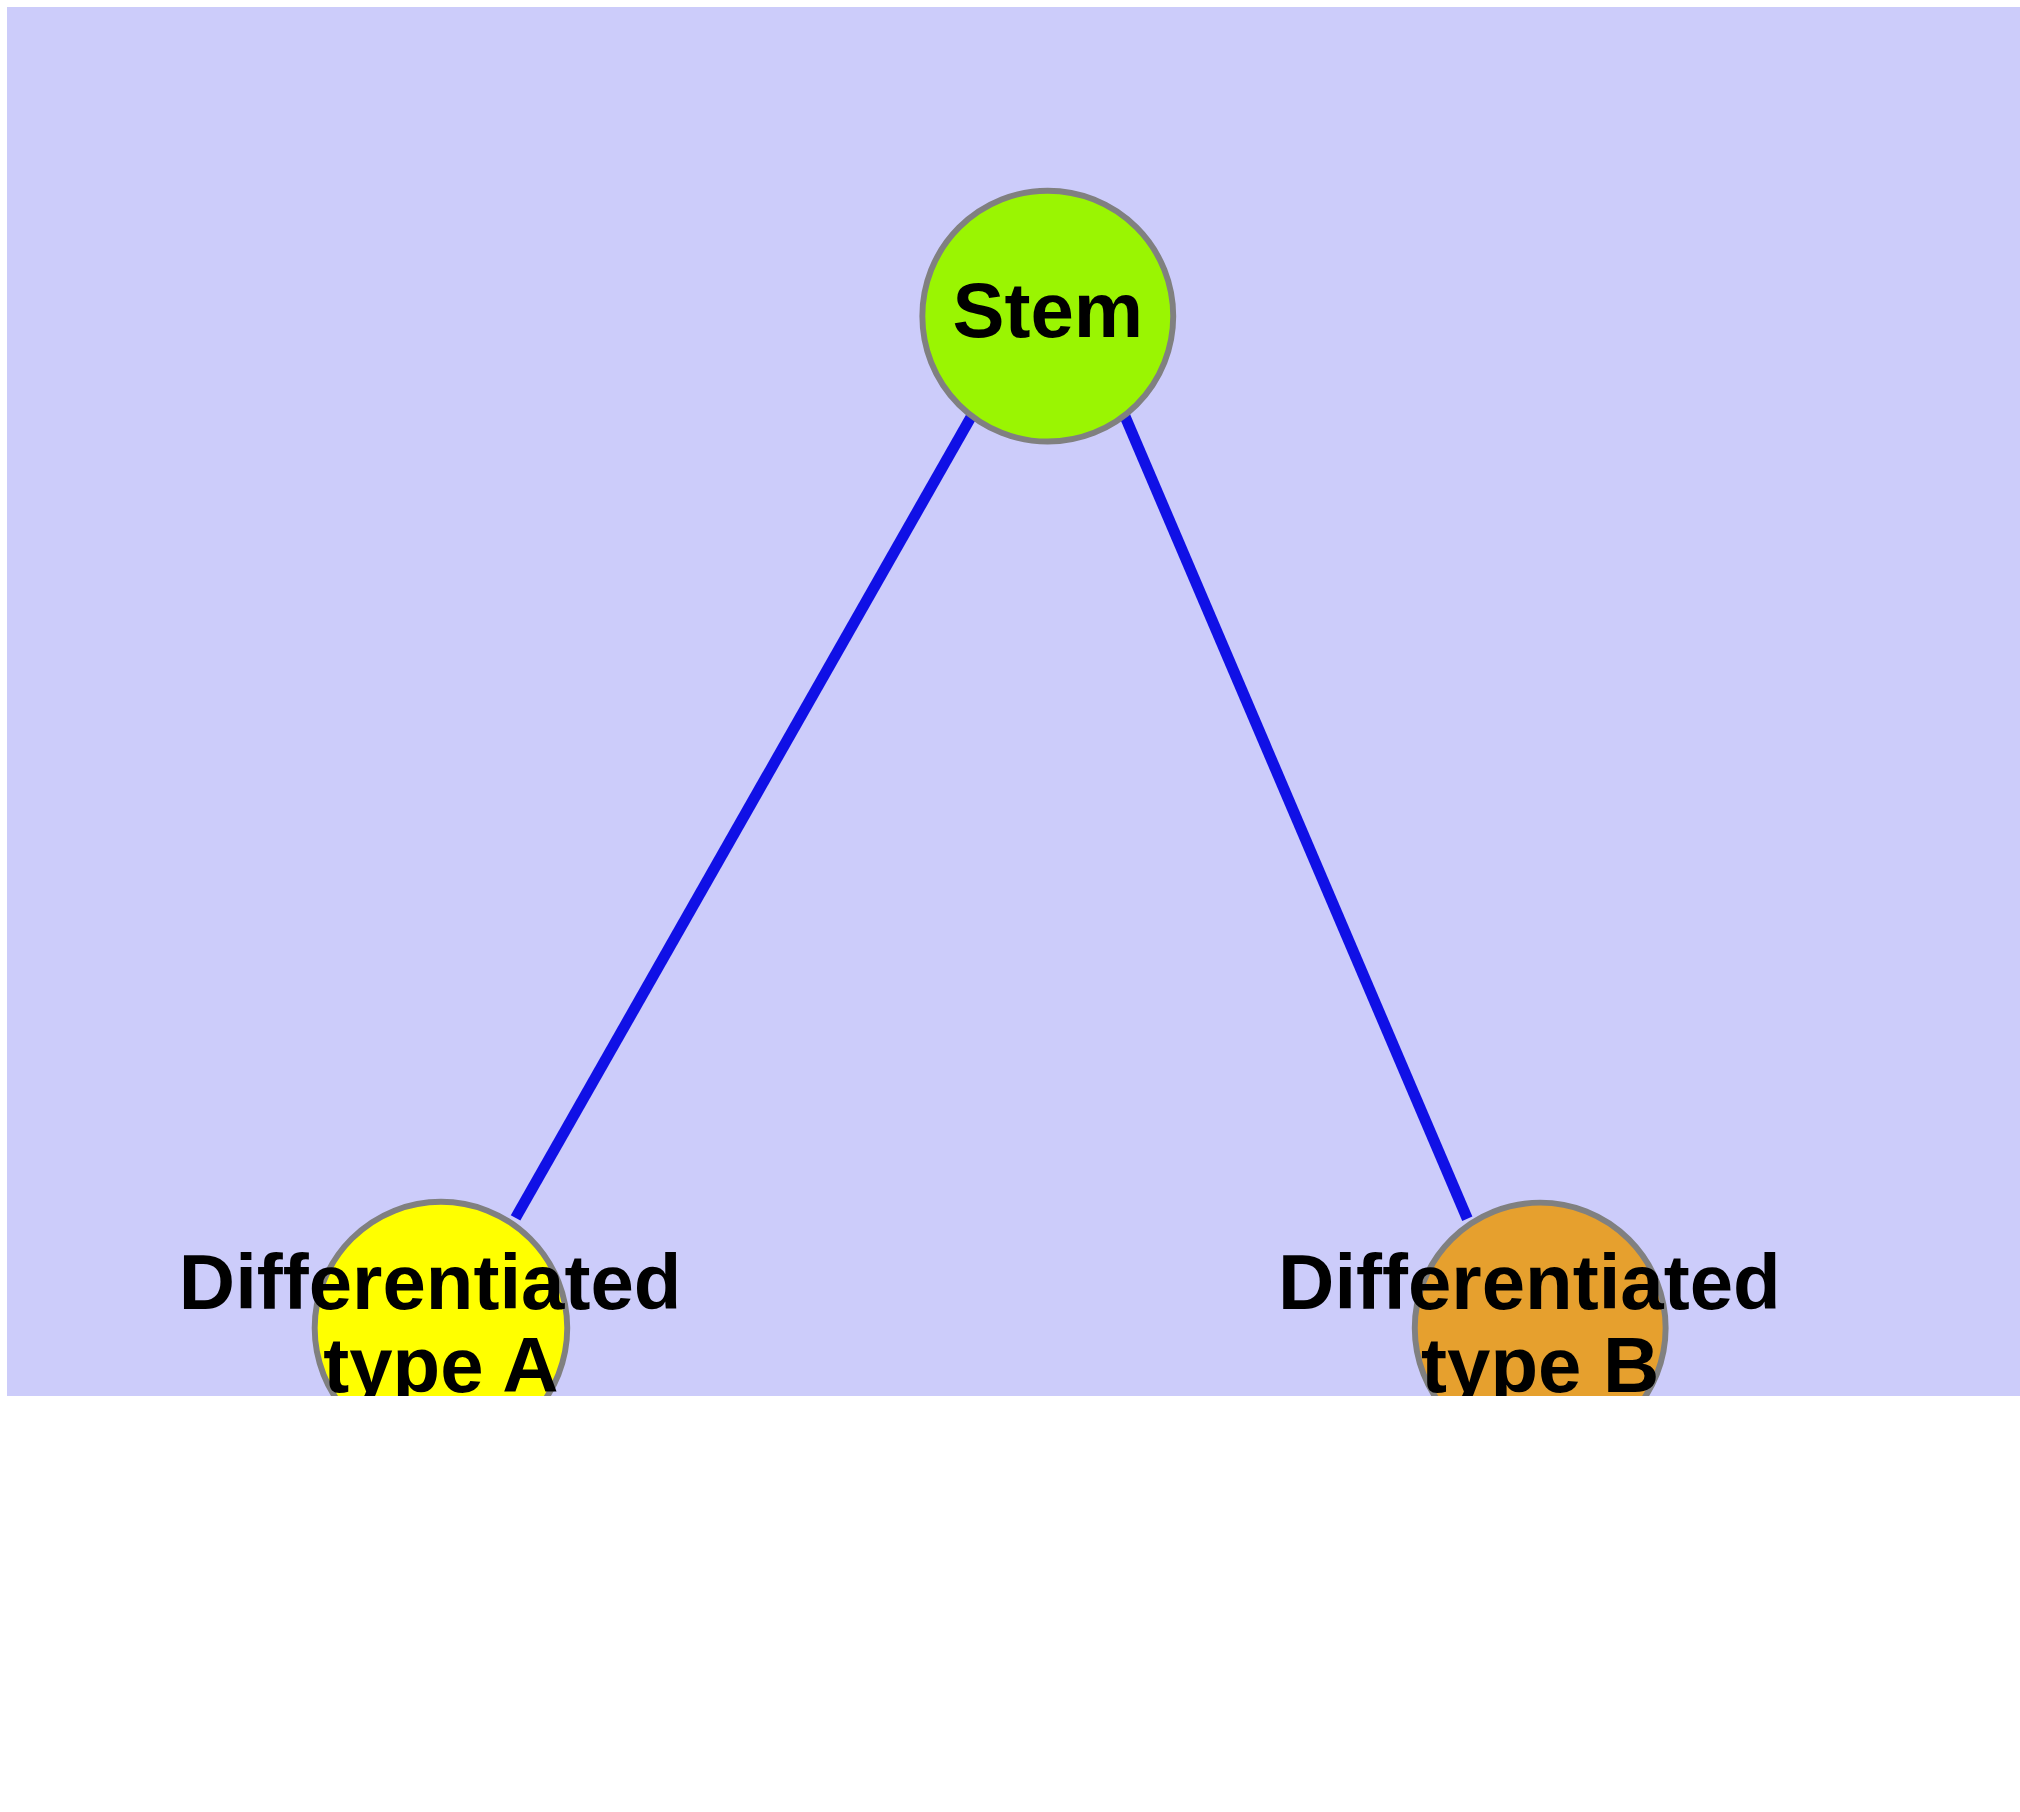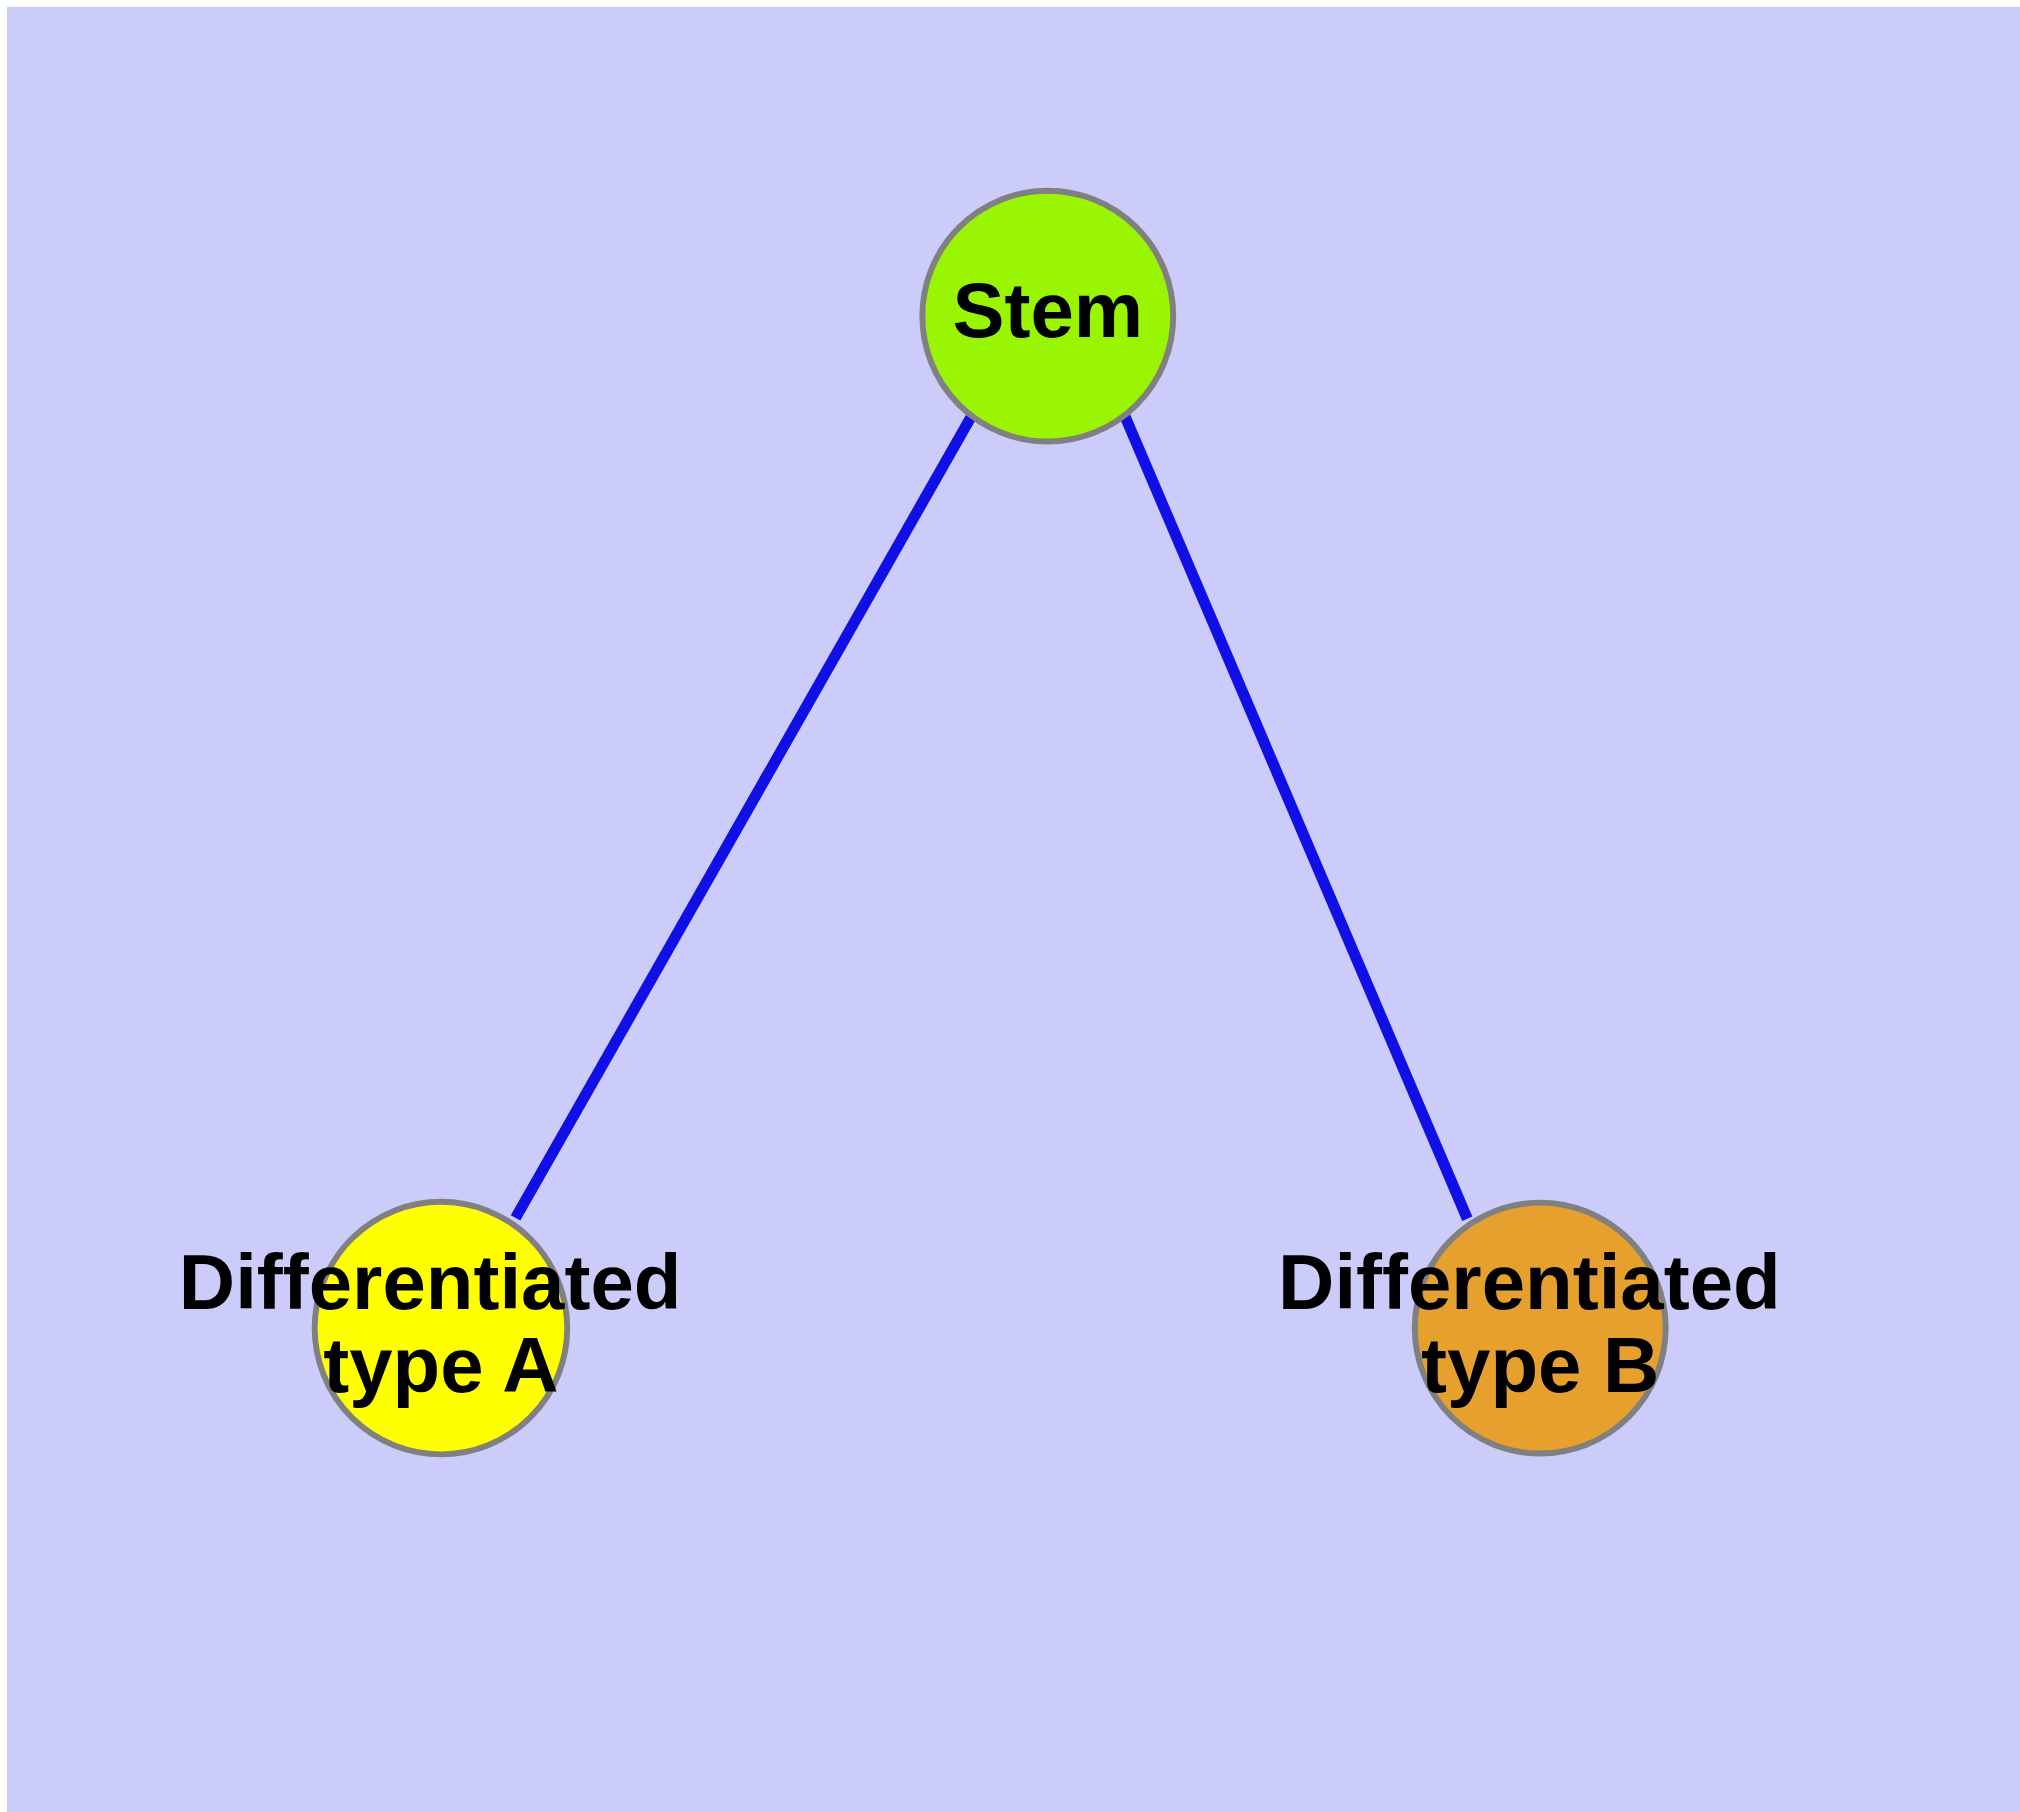--- a/index.html
+++ b/index.html
@@ -4,21 +4,21 @@
 <title>Cell Differentiation Graph</title>
 <style>
   html, body {
     margin: 0;
     padding: 0;
     background: #ffffff;
   }
   #canvas {
     position: relative;
     width: 2021px;
-    height: 1812px;
+    height: 1396px;
     background: #ffffff;
     overflow: hidden;
     font-family: "Liberation Sans", "DejaVu Sans", sans-serif;
   }
   #plot-area {
     position: absolute;
     left: 6.8px;
     top: 6.8px;
     width: 2014px;
     height: 1805px;

